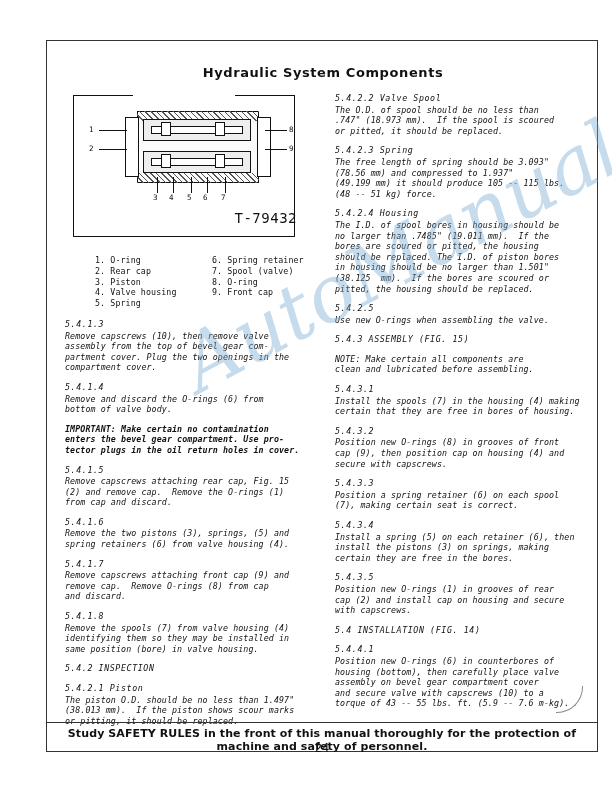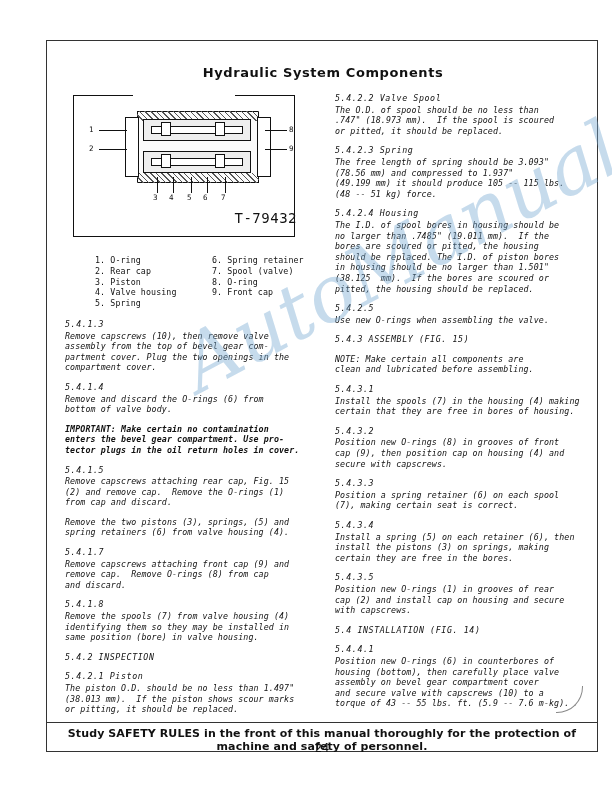--- a/index.html
+++ b/index.html
@@ -294,20 +294,21 @@
 enters the bevel gear compartment. Use pro-
 tector plugs in the oil return holes in cover.</div>
       </div>
       <div class="sec">
         <div class="sec-num">5.4.1.5</div>
         <div class="sec-body">Remove capscrews attaching rear cap, Fig. 15
 (2) and remove cap.  Remove the O-rings (1)
 from cap and discard.</div>
       </div>
       <div class="sec">
+        <div class="sec-num">5.4.1.6</div>
         <div class="sec-body">Remove the two pistons (3), springs, (5) and
 spring retainers (6) from valve housing (4).</div>
       </div>
       <div class="sec">
         <div class="sec-num">5.4.1.7</div>
         <div class="sec-body">Remove capscrews attaching front cap (9) and
 remove cap.  Remove O-rings (8) from cap
 and discard.</div>
       </div>
       <div class="sec">

